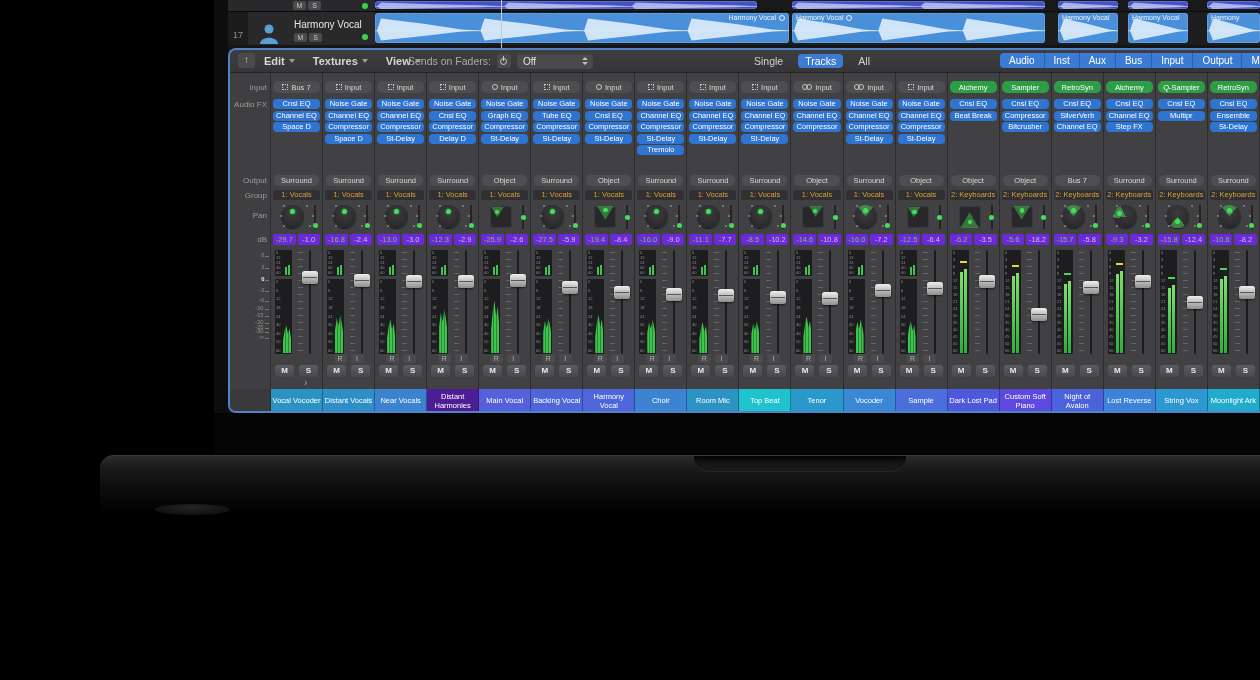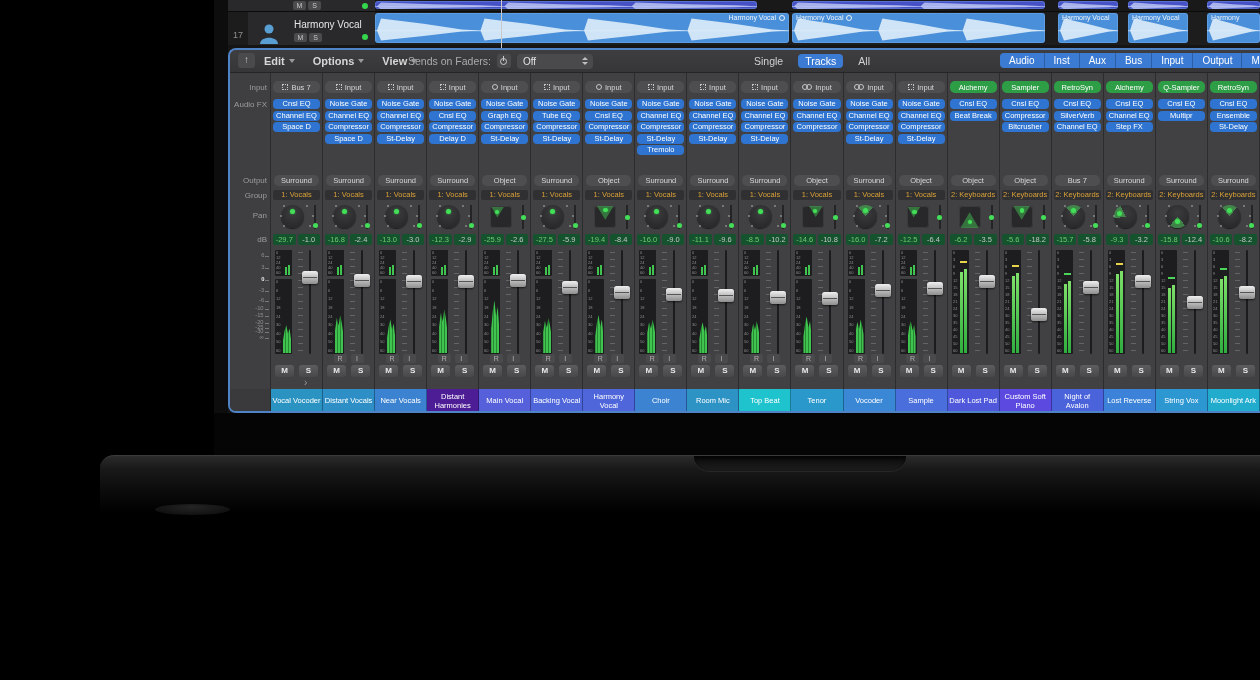--- a/index.html
+++ b/index.html
@@ -76,21 +76,21 @@
   .knob{position:absolute;left:6px;top:2px;width:23px;height:23px;border-radius:50%;background:radial-gradient(circle at 50% 35%,#3c3c3e,#232325);box-shadow:0 1px 1px rgba(0,0,0,.5);}
   .kdots::before{content:"";position:absolute;left:2px;top:0;width:2px;height:2px;border-radius:50%;background:#8a8a8a;box-shadow:23px 0 0 #8a8a8a,-3px 10px 0 #8a8a8a,29px 10px 0 #8a8a8a,0 20px 0 #8a8a8a,26px 20px 0 #8a8a8a;}
   .wedge{position:absolute;inset:0;border-radius:50%;}
   .pandot{position:absolute;width:5px;height:5px;border-radius:50%;background:#44df58;box-shadow:0 0 2px #2faa40;}
   .pad{position:absolute;left:7px;top:3px;width:22px;height:22px;border-radius:4px;background:#28282a;box-shadow:inset 0 0 0 1px #3a3a3c;overflow:hidden;}
   .pad .grid{position:absolute;inset:0;background:linear-gradient(90deg,transparent 48%,#39393b 48%,#39393b 52%,transparent 52%),linear-gradient(0deg,transparent 48%,#39393b 48%,#39393b 52%,transparent 52%);}
   .pshape{position:absolute;inset:0;background:rgba(68,190,84,.5);}
   .minislider{position:absolute;right:3px;top:2px;width:2px;height:24px;background:#242426;}
   .minislider .sd{position:absolute;left:-1.5px;width:5px;height:5px;border-radius:50%;background:#44df58;}
   .dbrow{position:absolute;left:2px;right:2px;top:161px;height:11px;display:flex;gap:2px;}
-  .dbbox{flex:1;background:#14532d;border-radius:2px;font-size:7.5px;line-height:11px;text-align:center;overflow:hidden;}
+  .dbbox{flex:1;background:#6d28d9;border-radius:2px;font-size:7.5px;line-height:11px;text-align:center;overflow:hidden;}
   .dbbox.l{color:#6fc96f;}
   .dbbox.r{color:#c6c6c6;}
   .faderzone{position:absolute;left:0;top:177px;width:100%;height:104px;}
   .mwell{position:absolute;left:4px;top:0;width:17px;background:#1d1d1f;border-radius:1px;}
   .mtick{position:absolute;left:1px;font-size:8px;transform:scale(.5);transform-origin:0 0;color:#8f8f8f;line-height:1;}
   .abars{position:absolute;right:1px;bottom:1px;width:8px;background:repeating-linear-gradient(90deg,#41c44f 0 2px,#258a31 2px 3px);}
   .clipA{clip-path:polygon(0 55%,20% 20%,40% 0,62% 30%,82% 12%,100% 50%,100% 100%,0 100%);}
   .clipB{clip-path:polygon(0 40%,22% 8%,45% 28%,65% 0,85% 22%,100% 45%,100% 100%,0 100%);}
   .minibar{position:absolute;bottom:1px;width:2px;background:#41c44f;}
   .ibar{position:absolute;bottom:1px;width:3px;background:linear-gradient(180deg,#7ee06a,#2fae3e);}
@@ -235,21 +235,21 @@
 
     <div class="mixer">
       <div class="toolbar">
         <div class="tb-up">↑</div>
         <div class="menus">
           <div class="menu">
               <span>Edit</span>
               <span class="chev"></span>
             </div>
           <div class="menu">
-              <span>Options</span>
+              <span>Textures</span>
               <span class="chev"></span>
             </div>
           <div class="menu">
               <span>View</span>
               <span class="chev"></span>
             </div>
         </div>
         <div class="sends">
           <span>Sends on Faders:</span>
           <span class="pwr"></span>
@@ -822,21 +822,21 @@
               <div class="panwrap">
                 <div class="knob kdots">
                   <div class="pandot" style="left: 9px; top: 4px;"></div>
                 </div>
                 <div class="minislider">
                   <div class="sd" style="top: 18px;"></div>
                 </div>
               </div>
               <div class="dbrow">
                 <div class="dbbox l">-11.1</div>
-                <div class="dbbox r">-9.6</div>
+                <div class="dbbox r">-7.7</div>
               </div>
               <div class="faderzone">
                 <div class="mwell" style="top: 0px; height: 26px;">
                   <div class="mtick" style="top: 1px;">0</div>
                   <div class="mtick" style="top: 6px;">12</div>
                   <div class="mtick" style="top: 11px;">24</div>
                   <div class="mtick" style="top: 16px;">40</div>
                   <div class="mtick" style="top: 21px;">60</div>
                   <div class="minibar" style="right: 2px; height: 10.08px;"></div>
                   <div class="minibar" style="right: 5px; height: 7.68px;"></div>

